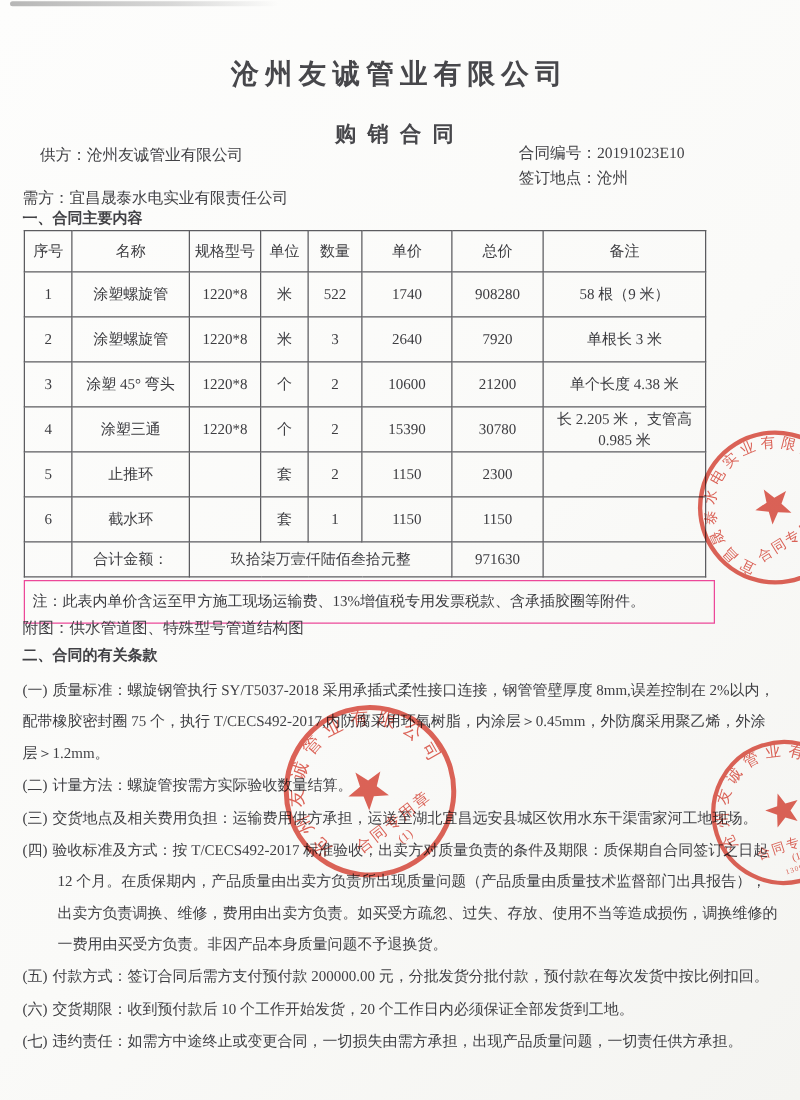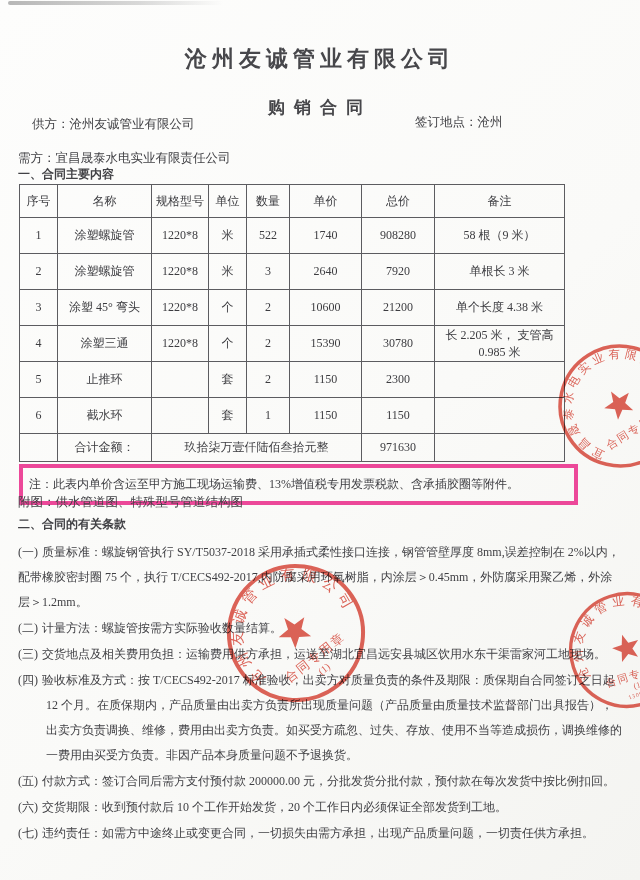--- a/index.html
+++ b/index.html
@@ -24,21 +24,21 @@
   .sec-heading{font-size:12px;font-weight:600;color:#414145;}
   .sec1-heading{left:18px;top:166px;}
   .tablewrap{left:19px;top:184px;width:560px;}
   table{border-collapse:collapse;table-layout:fixed;width:545px;padding-left:16px;}
   th,td{border:1px solid #5c5c60;text-align:center;vertical-align:middle;
     font-size:12px;font-weight:normal;color:#3c3c40;padding:1px 2px;
     overflow:hidden;line-height:1.35;}
   thead th{height:30px;}
   tbody td{height:33px;}
   tr.total-row td{height:25px;}
-  .note-box{margin-top:2px;width:539px;border:4px solid #ec4899;
+  .note-box{margin-top:2px;width:539px;border:1px solid #ec4899;
     padding:8px 6px;font-size:12px;color:#3c3c40;line-height:1.4;}
   .attachment{left:18px;top:494px;font-size:12.5px;color:#414145;}
   .sec2-heading{left:18px;top:516px;}
   .clauses{left:18px;top:540px;width:604px;font-size:12px;line-height:25px;color:#3f3f43;}
   .clause{margin:0 0 1px 0;}
   .clause.hang{padding-left:28px;text-indent:-28px;}
   .cl-label{margin-right:4px;}
   .stamp{position:absolute;color:#d8382a;opacity:.78;mix-blend-mode:multiply;
     pointer-events:none;}
   .stamp svg{width:100%;height:100%;overflow:visible;}
@@ -51,20 +51,21 @@
 
 <div class="abs artifact-top"></div>
 
 <div class="abs doc-title">沧州友诚管业有限公司</div>
 <div class="abs doc-subtitle">购销合同</div>
 
 <div class="abs meta meta-supplier"><span>供方：</span><span>沧州友诚管业有限公司</span></div>
 <div class="abs meta meta-buyer"><span>需方：</span><span>宜昌晟泰水电实业有限责任公司</span></div>
 
 <div class="abs meta meta-right">
+  <div><span>合同编号：</span><span>20191023E10</span></div>
   <div><span>签订地点：</span><span>沧州</span></div>
 </div>
 
 <div class="abs sec-heading sec1-heading">一、合同主要内容</div>
 
 <div class="abs tablewrap">
   <table>
     <colgroup>
       <col style="width:38px">
         <col style="width:94px">

